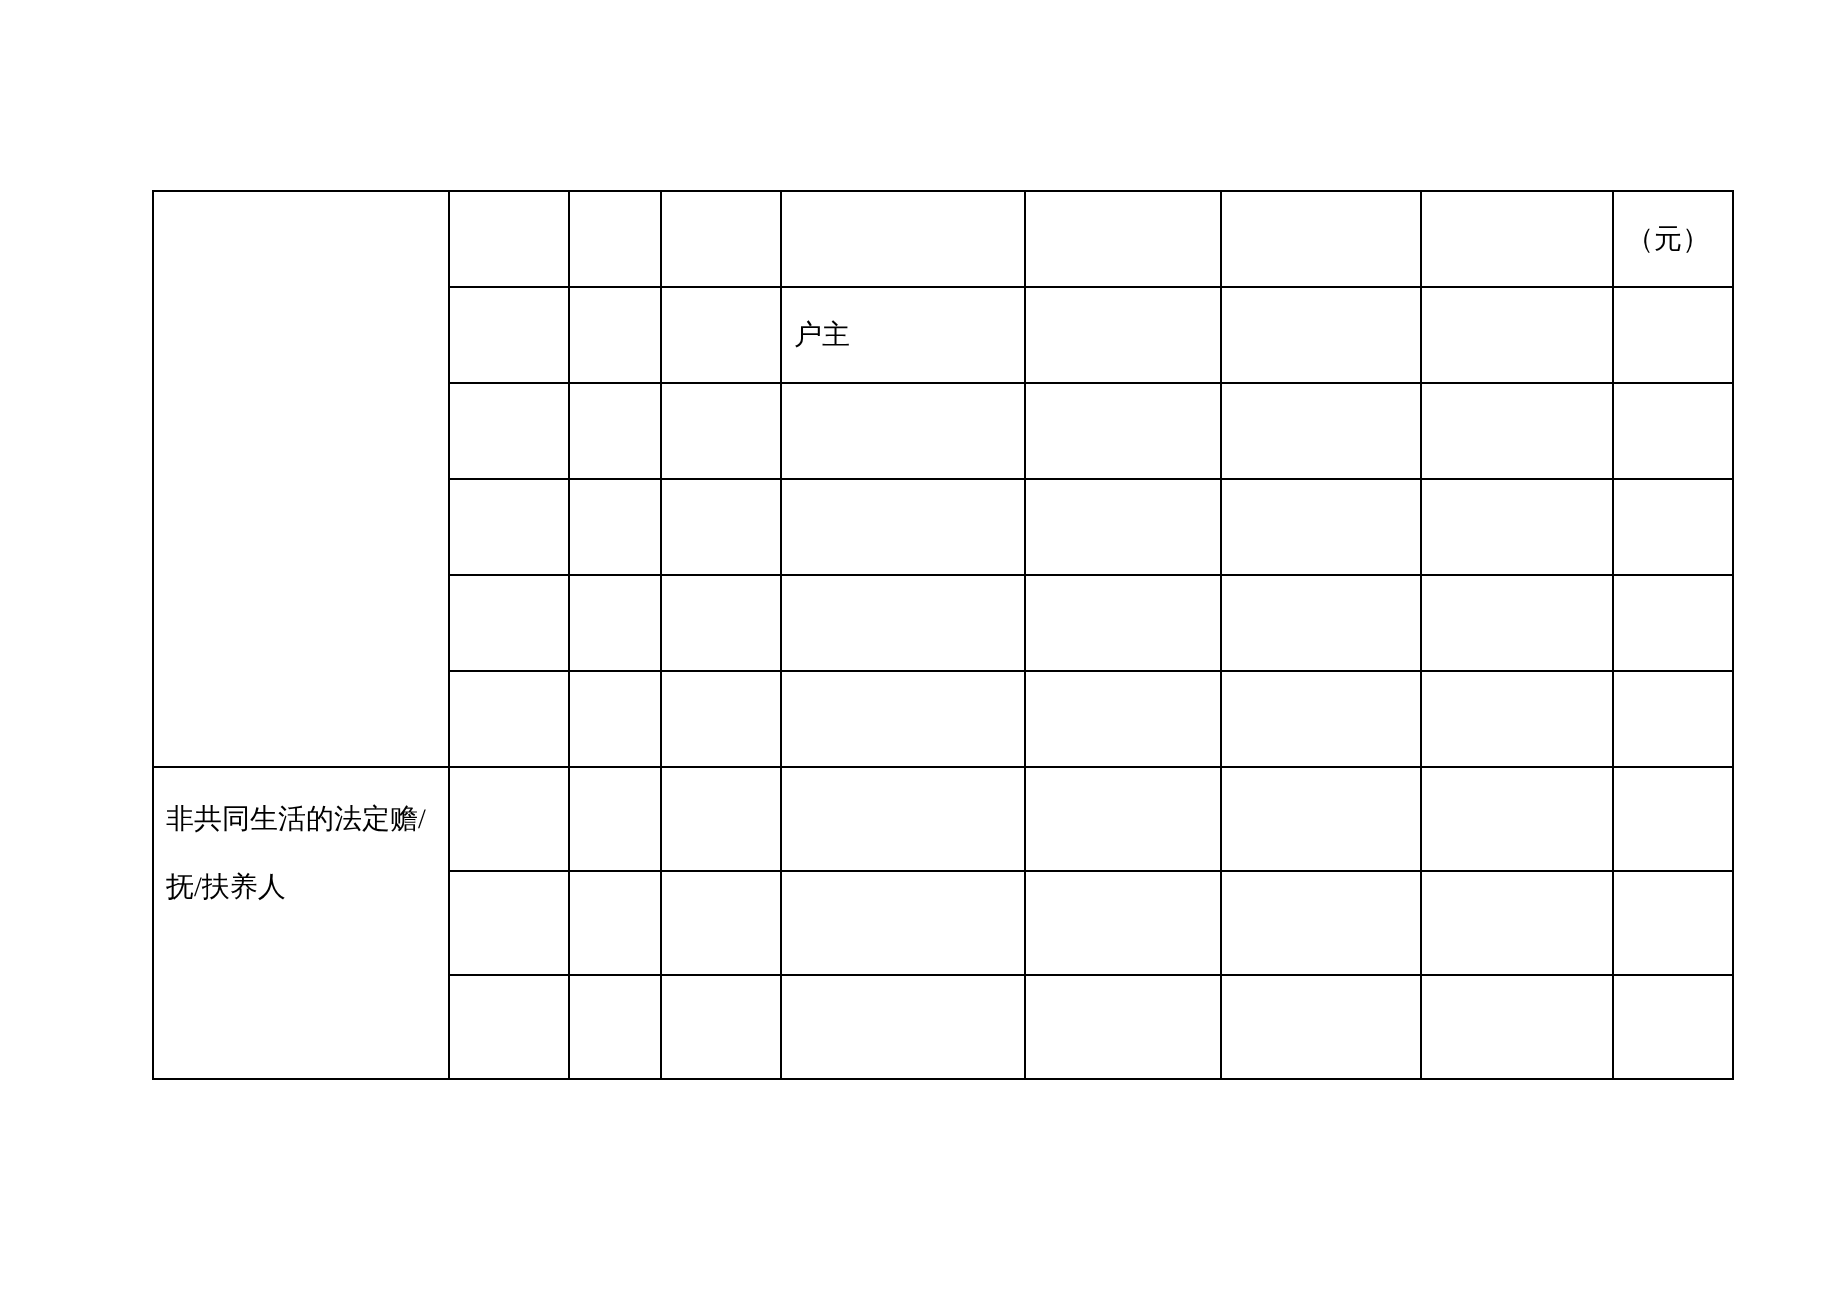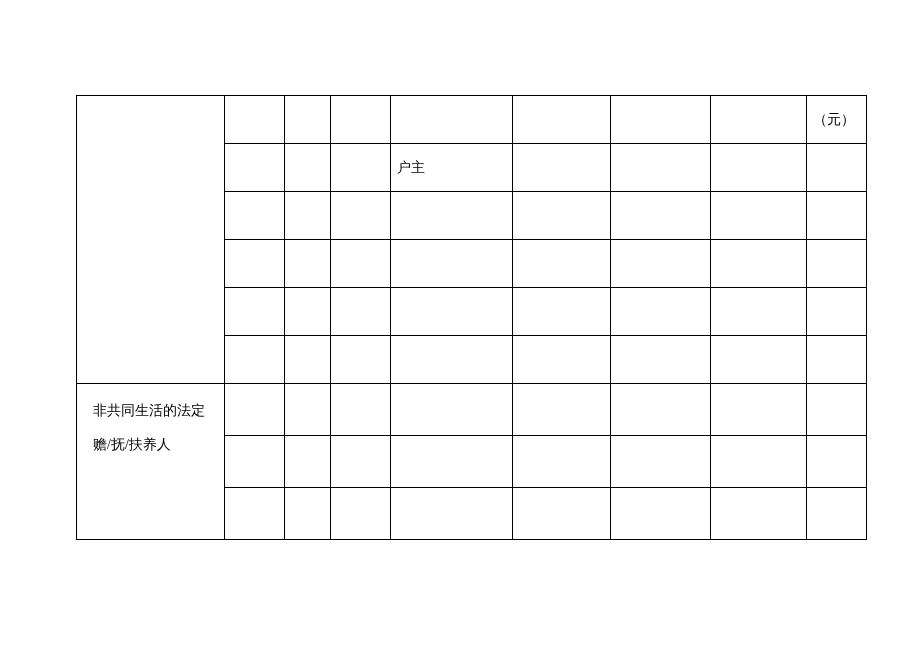--- a/index.html
+++ b/index.html
@@ -32,21 +32,21 @@
       padding: 4px 6px;
       vertical-align: middle;
       height: 48px;
       overflow: hidden;
     }
     td.tall {
       height: 52px;
     }
     .label-cell {
       line-height: 2.4;
-      padding-left: 16px;
+      padding-left: 6px;
       padding-top: 10px;
       vertical-align: top;
     }
     col.c1 { width: 148px; }
     col.c2 { width: 60px; }
     col.c3 { width: 46px; }
     col.c4 { width: 60px; }
     col.c5 { width: 122px; }
     col.c6 { width: 98px; }
     col.c7 { width: 100px; }

